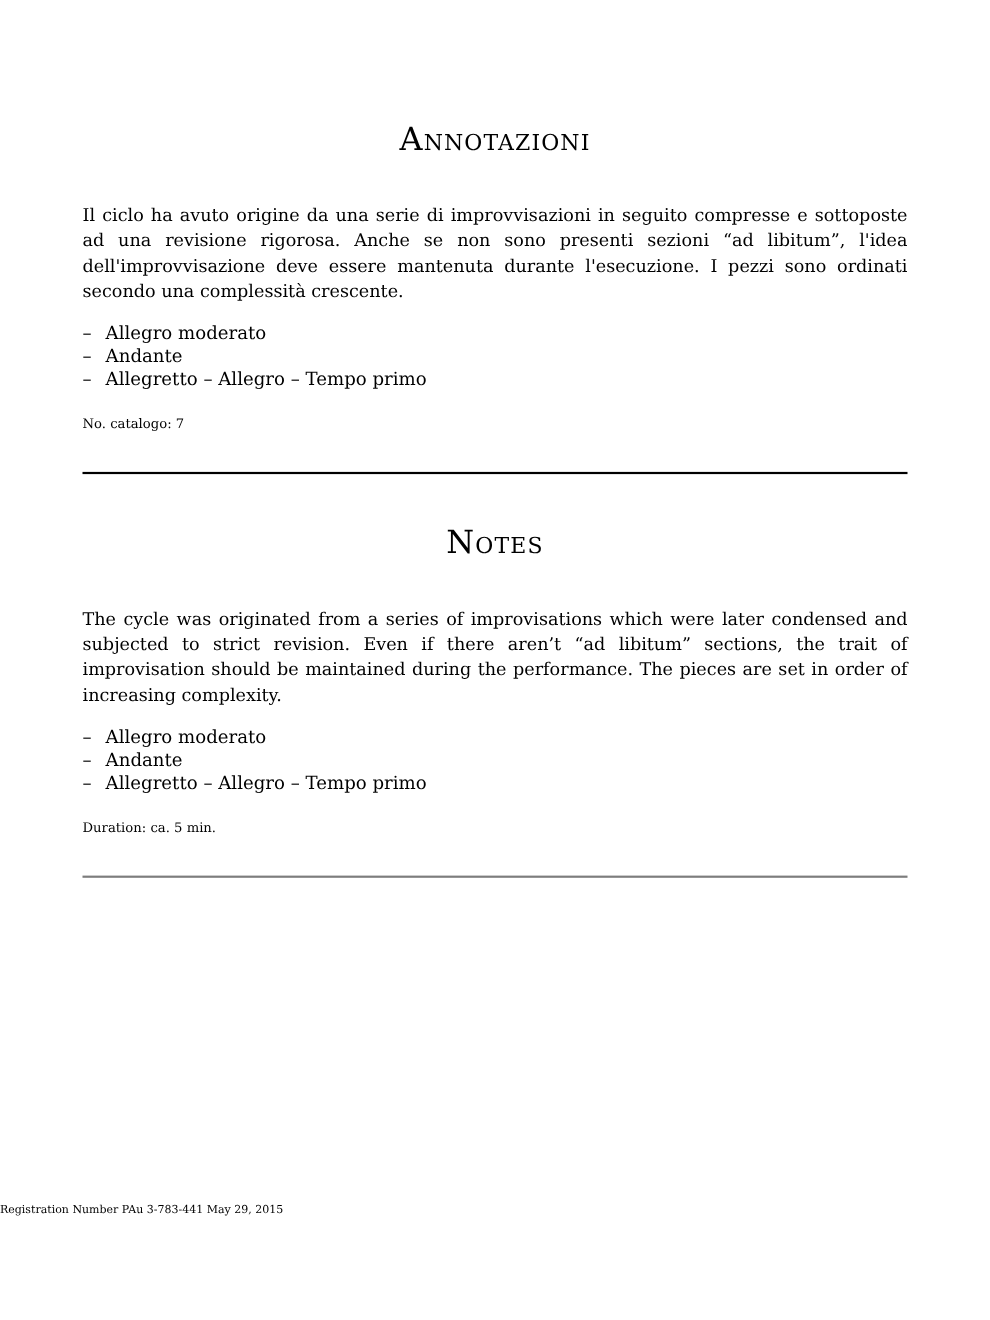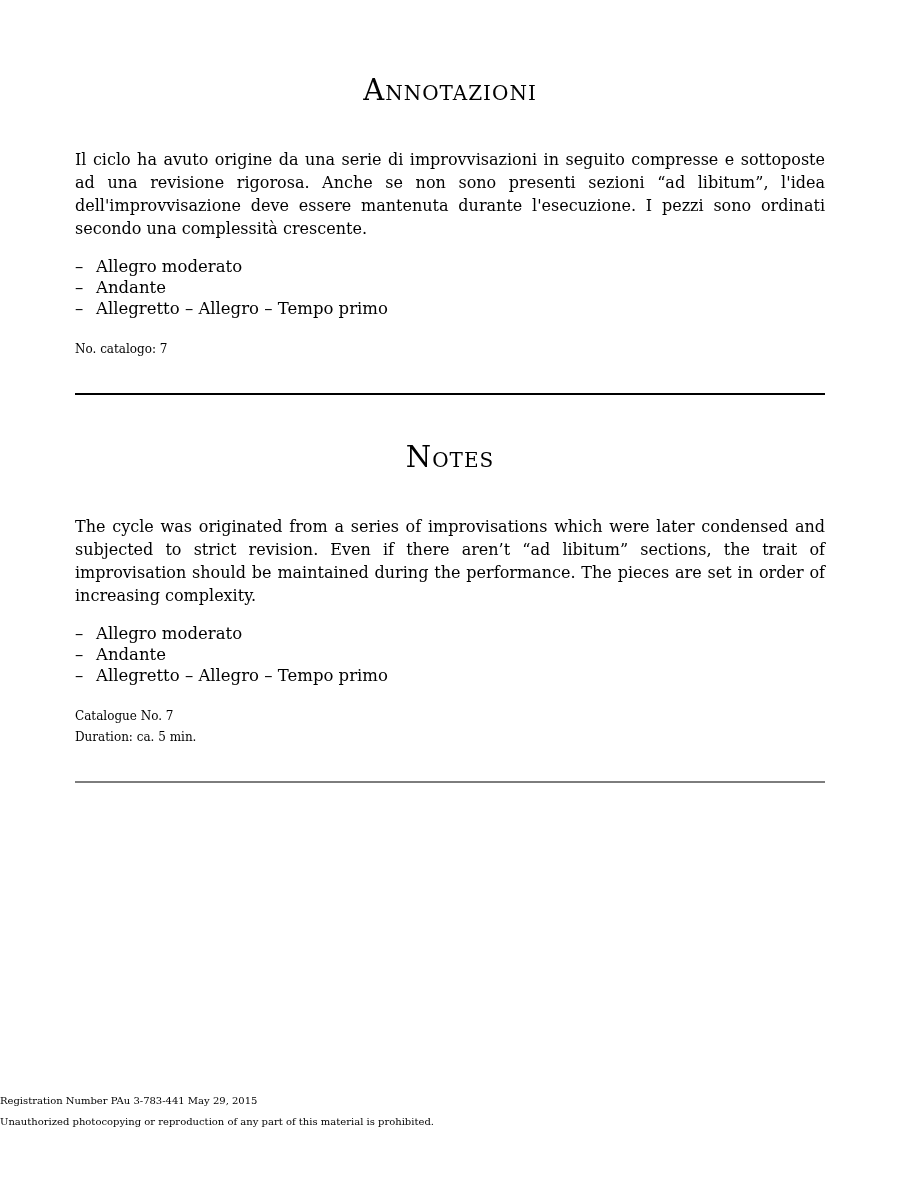--- a/index.html
+++ b/index.html
@@ -23,20 +23,21 @@
     margin: 0;
     text-align: center;
     font-variant: small-caps;
     font-weight: normal;
     font-size: 29px;
     line-height: 29px;
     letter-spacing: 1px;
   }
   .title-annotazioni {
     padding-top: 76px;
+    margin-top: 36px;
   }
   .title-notes {
     margin-top: 48px;
   }
   .body-par {
     margin: 43px 0 0 0;
     font-size: 16px;
     line-height: 23px;
     text-align: justify;
   }
@@ -121,26 +122,24 @@
           <span class="dash">–</span>
           <span>Andante</span>
         </div>
         <div class="tempo-item">
           <span class="dash">–</span>
           <span>Allegretto – Allegro – Tempo primo</span>
         </div>
       </div>
 
       <div class="meta-block">
-        <div>Catalogue No. 7</div>
         <div>Duration: ca. 5 min.</div>
       </div>
     </section>
 
     <div class="rule rule-gray"></div>
 
   </div>
 
   <div class="footer">
     <div>Registration Number PAu 3-783-441 May 29, 2015</div>
-    <div>Unauthorized photocopying or reproduction of any part of this material is prohibited.</div>
   </div>
 </div>
 
 </body></html>

